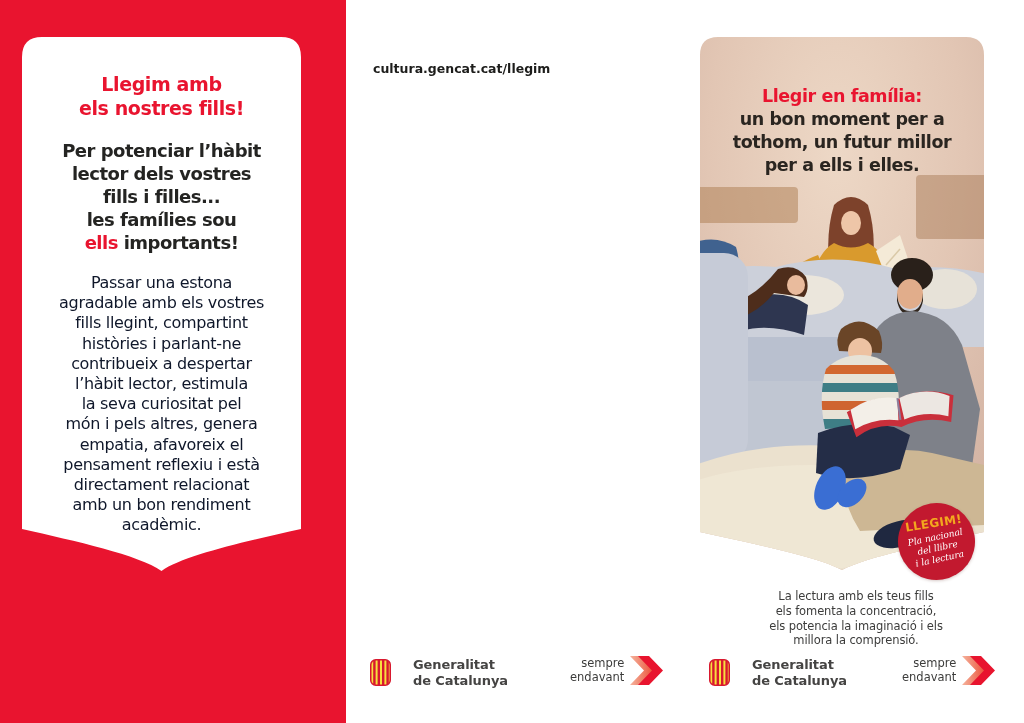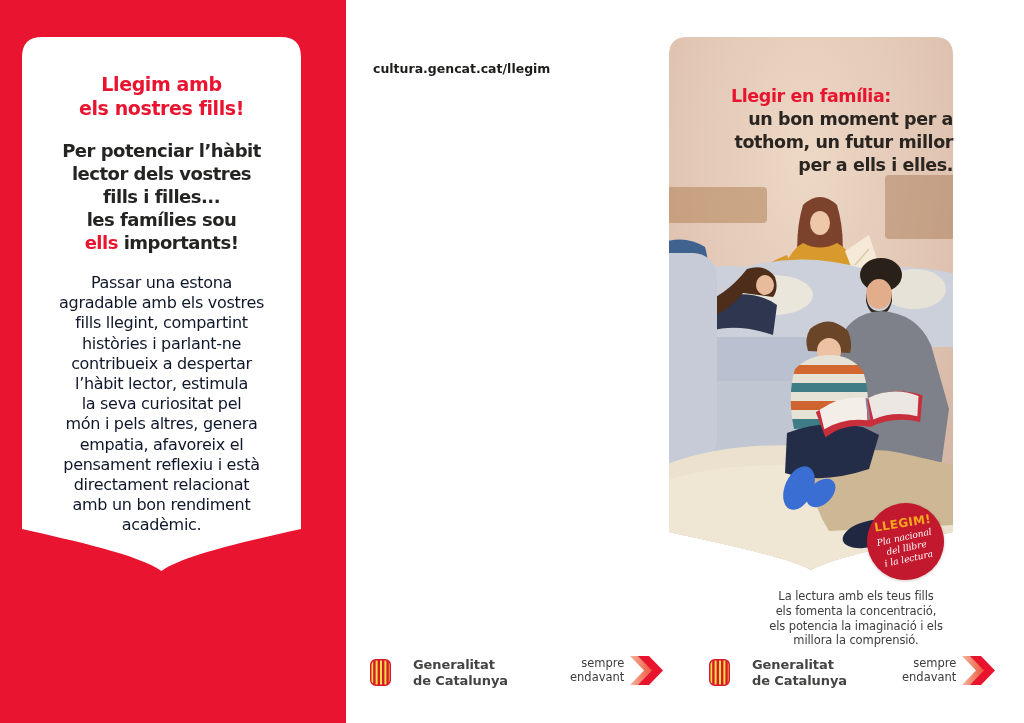--- a/index.html
+++ b/index.html
@@ -33,28 +33,28 @@
     letter-spacing:-0.3px; color:#0f172a;
   }
 
   
   .url {
     position:absolute; left:373px; top:33px;
     font-size:12.5px; font-weight:700; color:#1d1d1b; letter-spacing:0px;margin-top:28px;
   }
 
   
-  .photo-panel { position:absolute; left:669px; top:37px; width:284px; height:533px; }
+  .photo-panel { position:absolute; left:700px; top:37px; width:284px; height:533px; }
   .scene { position:absolute; left:0; top:0; display:block; }
   .photo-headline {
     position:absolute; left:0; top:48px; width:100%; text-align:center;
     font-weight:800; font-size:17.5px; line-height:23px; letter-spacing:-0.4px;
   }
   .photo-headline .red { color:#e9142f; }
-  .photo-headline .dark { color:#2a2520;text-align:right; }
+  .photo-headline .dark { color:#2a2520; }
 
   .badge {
     position:absolute; left:198px; top:466px; width:77px; height:77px;
     border-radius:50%; background:#c2192f; transform:rotate(-9deg);
     text-align:center; box-sizing:border-box; padding-top:14px;
     box-shadow:0 1px 3px rgba(90,40,30,.25);
   }
   .badge-title { font-size:12px; font-weight:800; color:#f3a81e; letter-spacing:0.3px; line-height:1; }
   .badge-sub {
     font-family:"DejaVu Serif","Liberation Serif",serif; font-style:italic;

